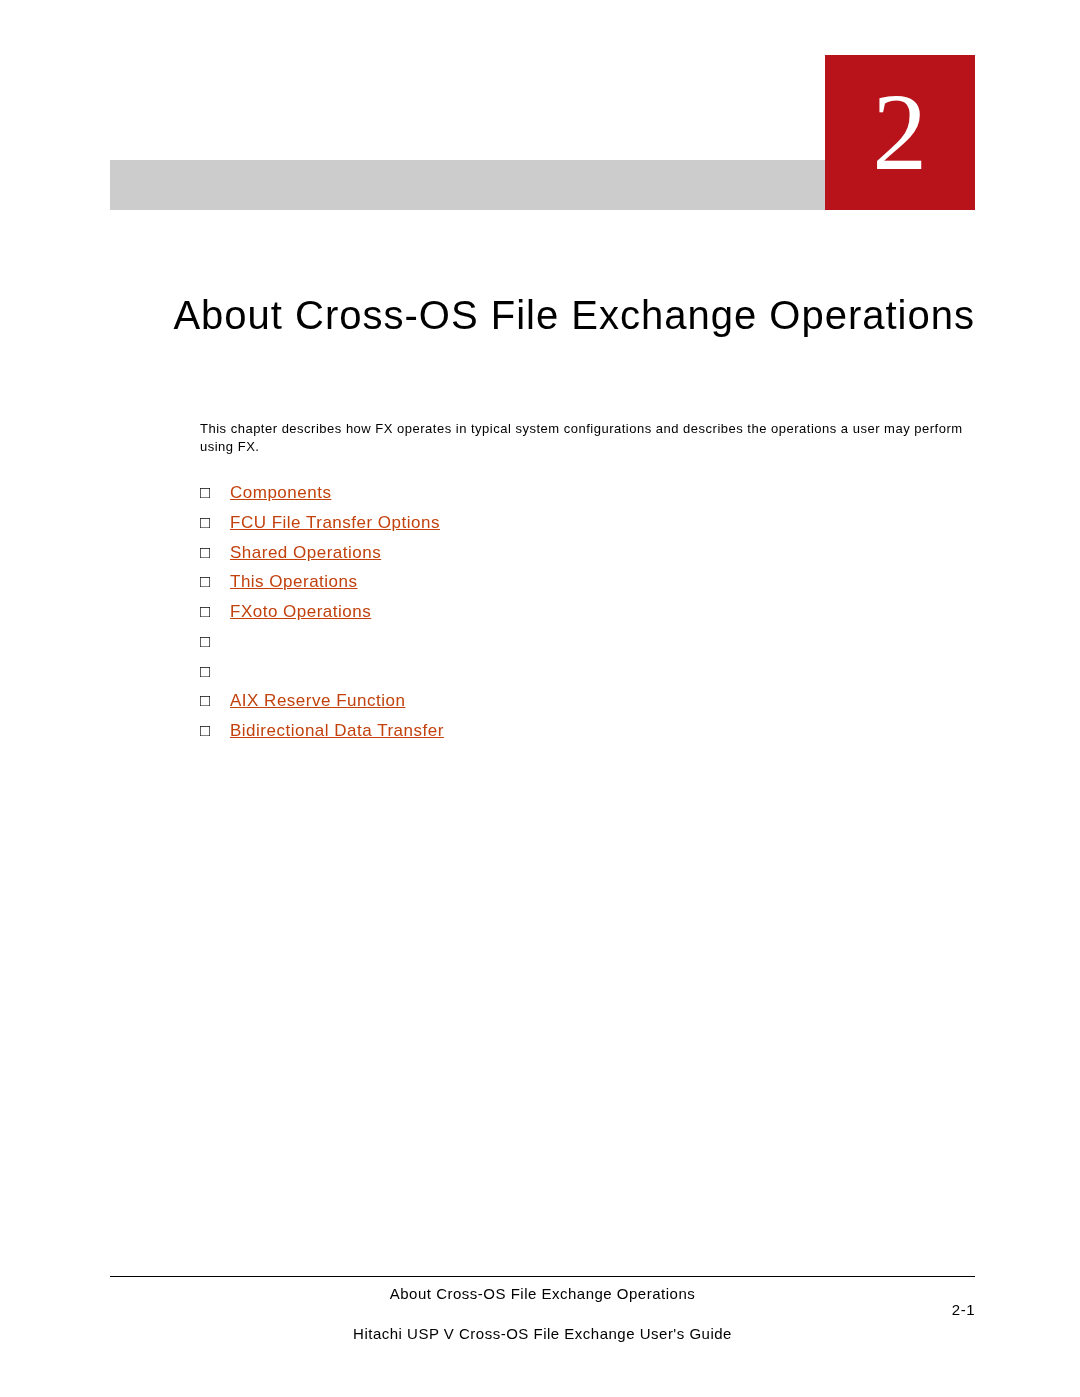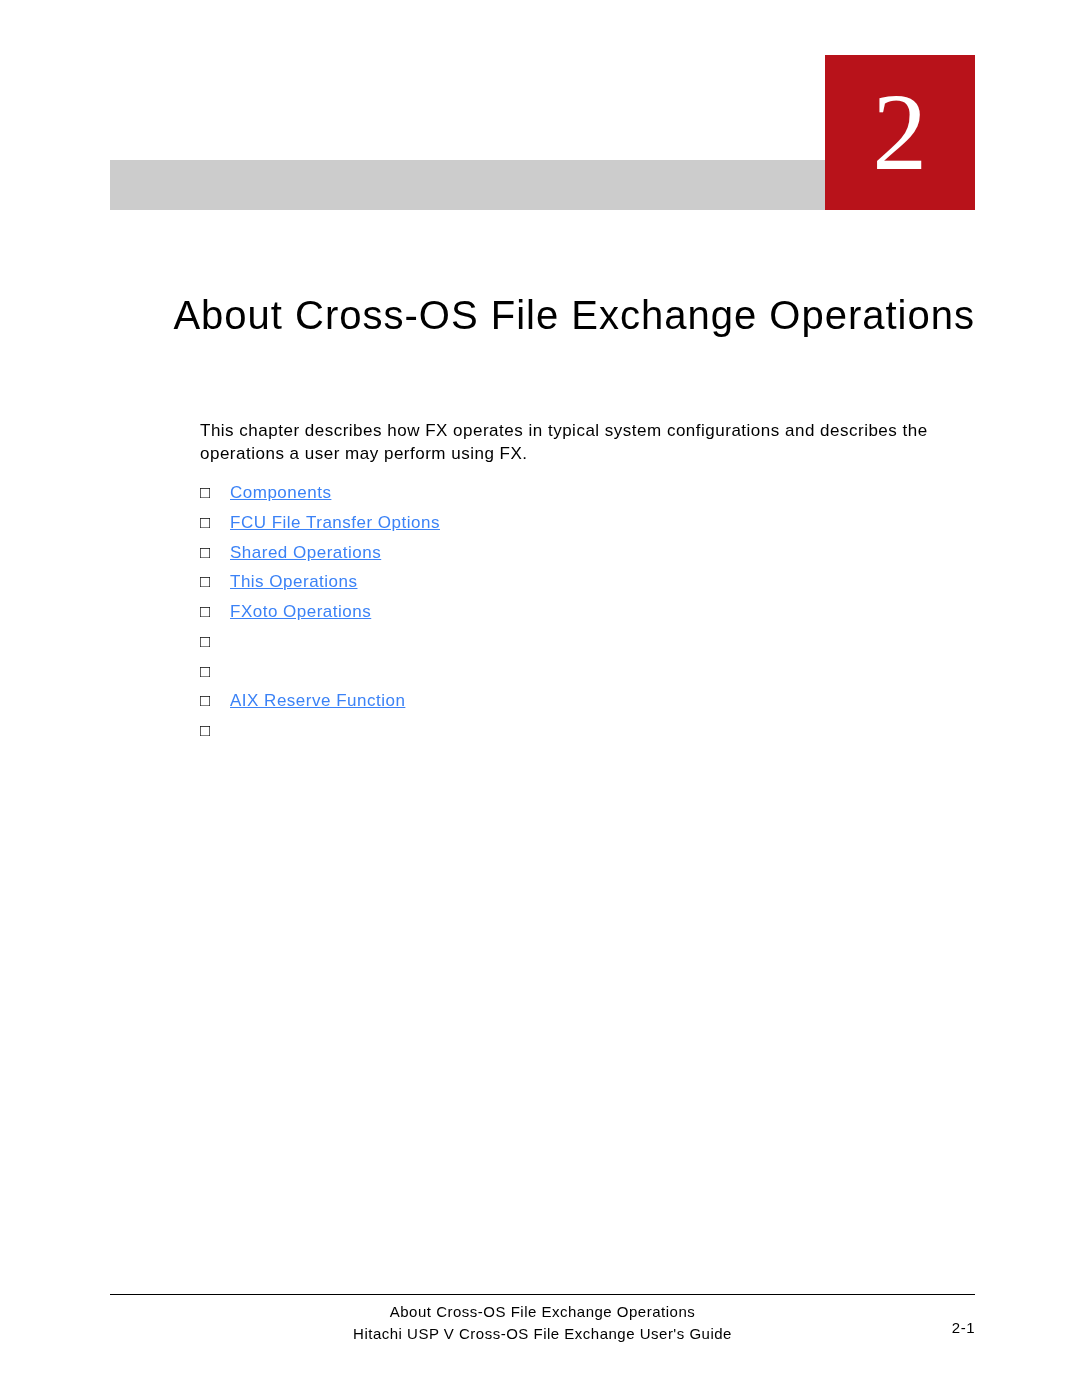--- a/index.html
+++ b/index.html
@@ -43,21 +43,21 @@
     font-size: 40px;
     color: #000000;
     line-height: 1.25;
     letter-spacing: 1px;
   }
   .intro {
     position: absolute;
     top: 420px;
     left: 200px;
     right: 105px;
-    font-size: 17px;
+    font-size: 13px;
     color: #000000;
     line-height: 1.35;
   }
   .toc {
     position: absolute;
     top: 478px;
     left: 200px;
     right: 105px;
   }
   .toc-item {
@@ -67,21 +67,21 @@
     align-items: baseline;
   }
   .toc-bullet {
     display: inline-block;
     width: 30px;
     color: #000000;
     font-family: Arial, sans-serif;
     letter-spacing: 0;
   }
   .toc-link {
-    color: #3b82f6;
+    color: #c2410c;
   }
   .footer {
     position: absolute;
     bottom: 55px;
     left: 110px;
     right: 105px;
     text-align: center;
     font-size: 15px;
     color: #000000;
   }
@@ -95,21 +95,21 @@
   }
   .footer-title {
     display: inline-block;
   }
   .footer-page {
     position: absolute;
     right: 0;
     top: 16px;
   }
   .footer-sub {
-    margin-top: 0;
+    margin-top: 18px;
   }
 </style>
 </head>
 <body>
 
 <div class="header-bar"></div>
 <div class="chapter-box">2</div>
 
 <div class="title">About Cross-OS File Exchange Operations</div>
 
@@ -141,20 +141,21 @@
   </div>
   <div class="toc-item">
     <span class="toc-bullet">□</span>
   </div>
   <div class="toc-item">
     <span class="toc-bullet">□</span>
     <a href="#" class="toc-link">AIX Reserve Function</a>
   </div>
   <div class="toc-item">
     <span class="toc-bullet">□</span>
+    <a href="#" class="toc-link">Bidirectional Data Transfer</a>
   </div>
 </div>
 
 <div class="footer">
   <div class="footer-line"></div>
   <div class="footer-row1">
     <span class="footer-title">About Cross-OS File Exchange Operations</span>
     <span class="footer-page">2-1</span>
   </div>
   <div class="footer-sub">Hitachi USP V Cross-OS File Exchange User's Guide</div>

